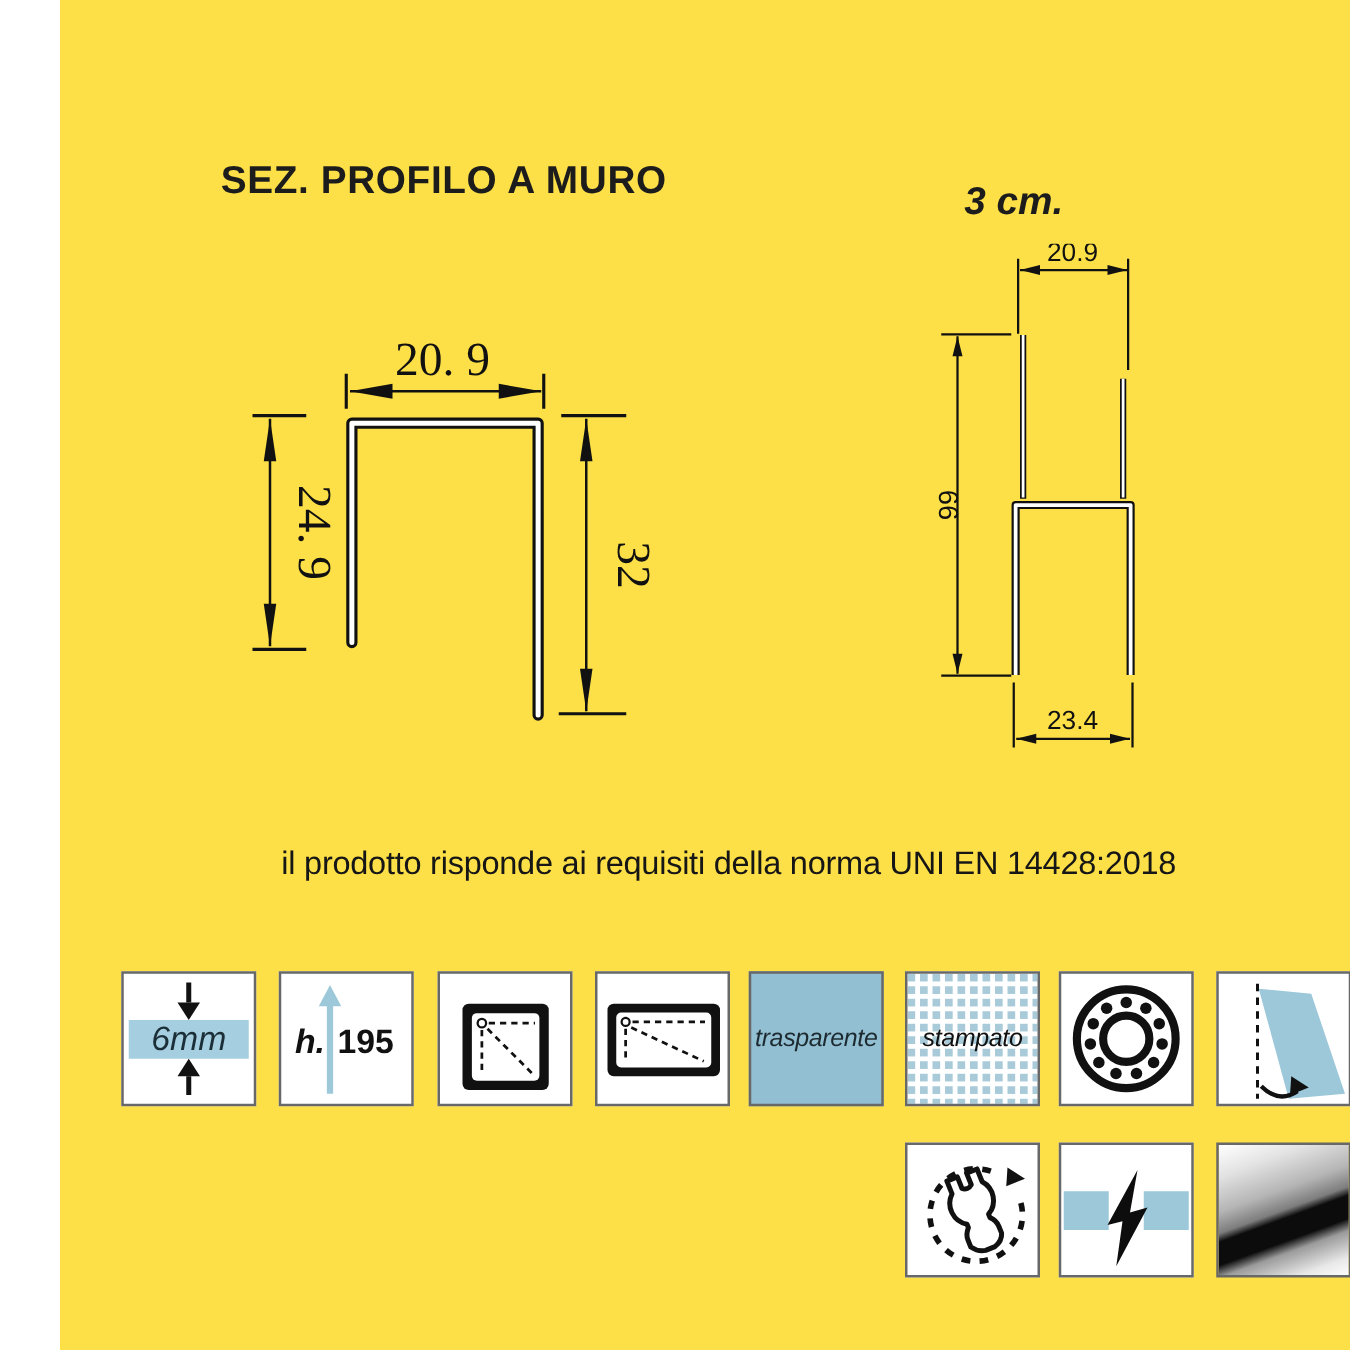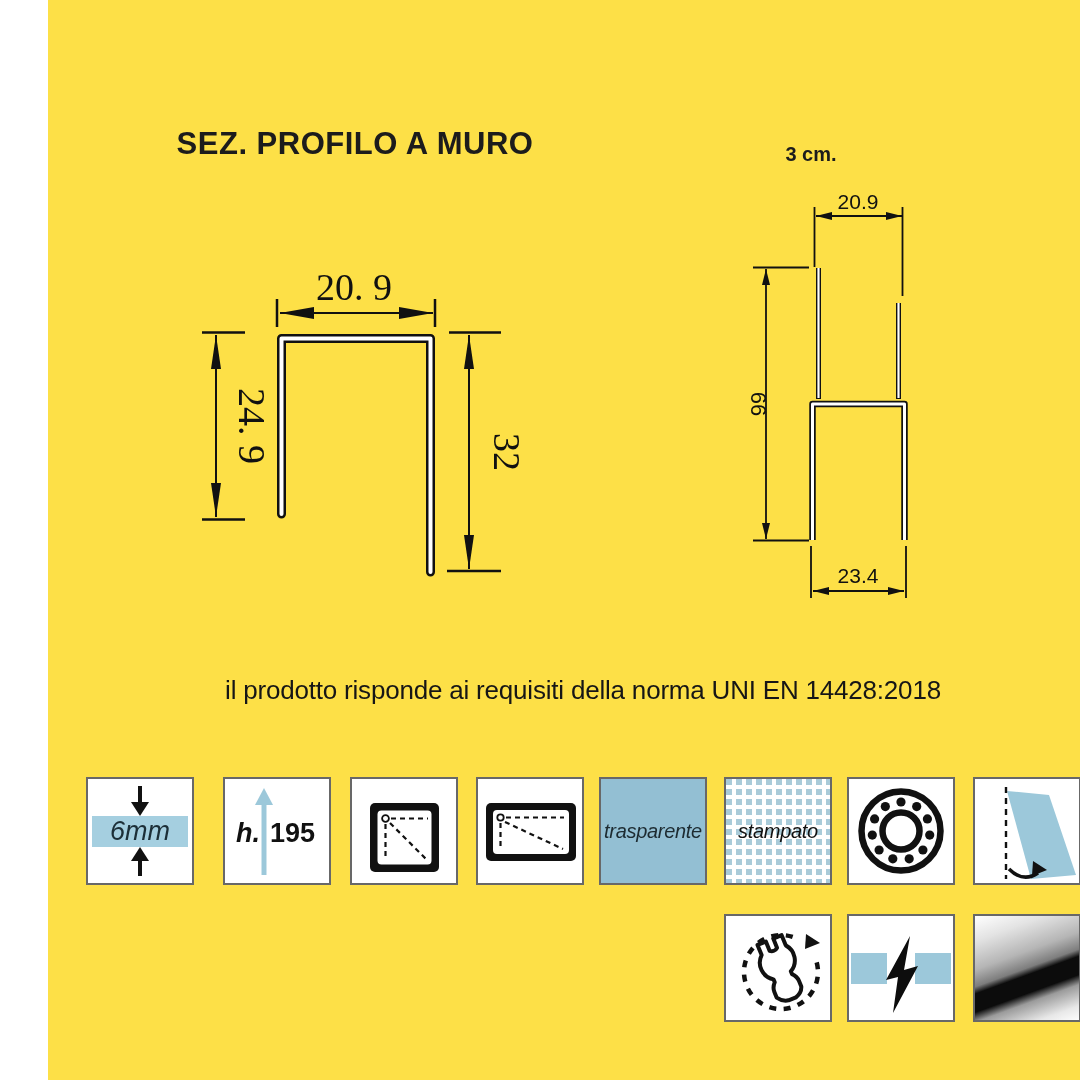--- a/index.html
+++ b/index.html
@@ -1,21 +1,21 @@
 <!DOCTYPE html>
 <html><head>
 <meta charset="utf-8">
 <style>
   html,body{margin:0;padding:0;background:#fff;}
   #stage{position:relative;width:1080px;height:1080px;background:#fde047;overflow:hidden;
          font-family:"Liberation Sans",sans-serif;color:#1a1a1a;margin-left:48px;}
   .abs{position:absolute;}
   .title{font-weight:700;font-size:31px;letter-spacing:.5px;color:#1c1c1c;white-space:nowrap;
          transform:translateX(-50%);}
-  .subtitle{font-weight:700;font-size:20px;color:#1c1c1c;white-space:nowrap;
+  .subtitle{font-weight:700;font-style:italic;font-size:31px;color:#1c1c1c;white-space:nowrap;
          transform:translateX(-50%);}
   .note{left:0;right:10px;top:675px;text-align:center;font-size:26px;color:#161616;letter-spacing:-.2px;}
   .icon-box{position:absolute;width:108px;height:108px;border:2px solid #686868;background:#fff;
             box-sizing:border-box;display:flex;align-items:center;justify-content:center;}
   .fill-blue{background:#93bfd3;}
   .lbl-it{font-style:italic;font-size:20px;color:#1d2b31;letter-spacing:-.3px;}
   .pattern-squares{background-color:#fff;
       background-image:conic-gradient(at 6px 6px, rgba(255,255,255,0) 0 270deg, #a9cbd9 270deg);
       background-size:10px 10px;}
   .chrome{background:linear-gradient(160deg,#ffffff 0%,#e3e3e3 18%,#b5b5b5 38%,#7d7d7d 50%,
@@ -79,21 +79,21 @@
 
     <path d="M763,546 V598 M858,546 V598" stroke="#111" stroke-width="1.8"></path>
     <path d="M765,591 H856" stroke="#111" stroke-width="1.8"></path>
     <polygon points="765,591 781,587 781,595" fill="#111"></polygon>
     <polygon points="856,591 840,587 840,595" fill="#111"></polygon>
     <text x="810" y="583" font-size="21" text-anchor="middle" fill="#111">23.4</text>
   </svg>
 
   <div class="abs note">il prodotto risponde ai requisiti della norma UNI EN 14428:2018</div>
 
-  <div class="icon-box" style="left:38px;top:777px;">
+  <div class="icon-box" style="left:49px;top:777px;">
     <svg width="104" height="104">
       <rect x="4" y="37" width="96" height="31" fill="#a5cfe0"></rect>
       <line x1="52" y1="7" x2="52" y2="23" stroke="#111" stroke-width="4"></line>
       <polygon points="52,37 43,23 61,23" fill="#111"></polygon>
       <line x1="52" y1="82" x2="52" y2="97" stroke="#111" stroke-width="4"></line>
       <polygon points="52,68 43,82 61,82" fill="#111"></polygon>
       <text x="52" y="61" font-size="27" font-style="italic" text-anchor="middle" fill="#1c2f38">6mm</text>
     </svg>
   </div>
 

